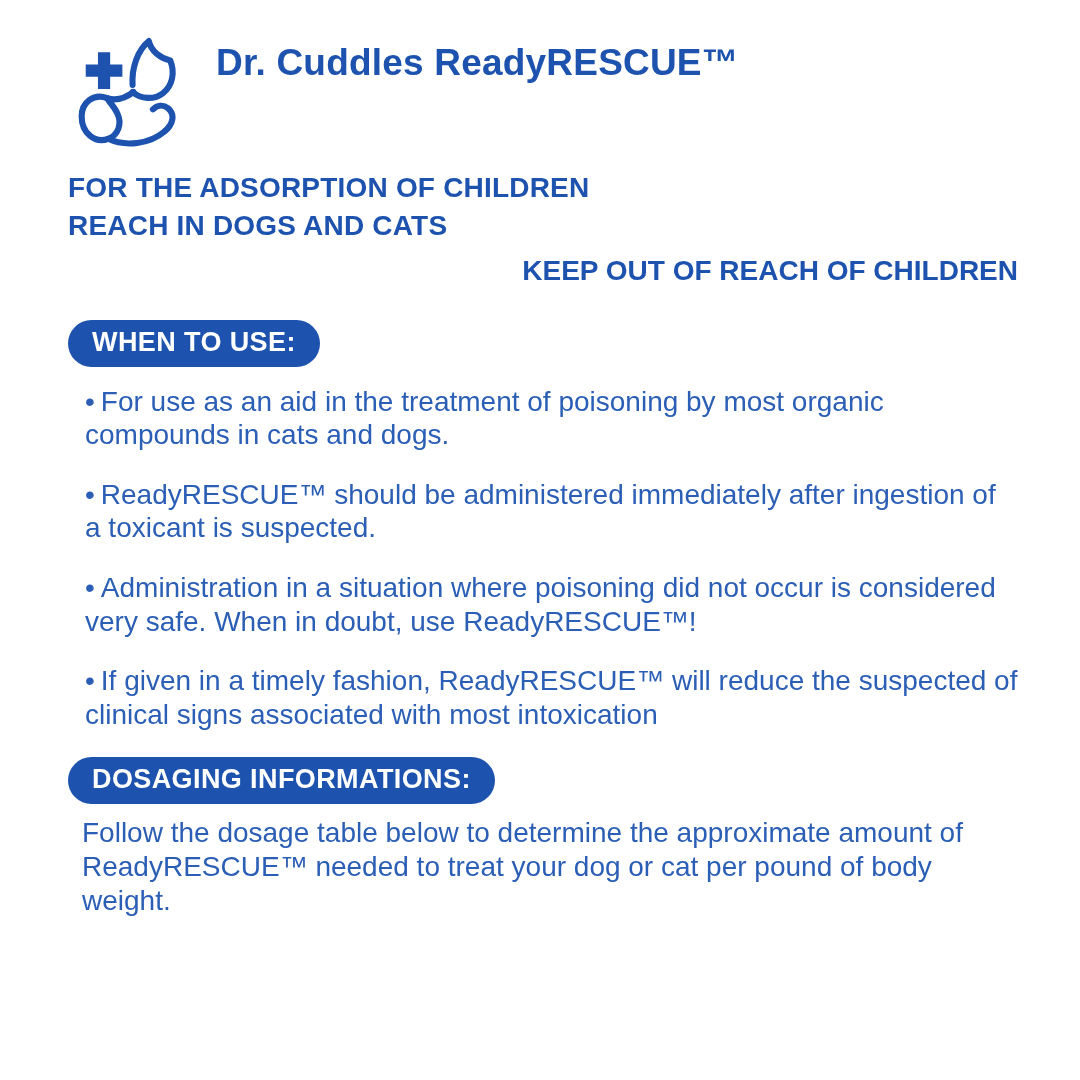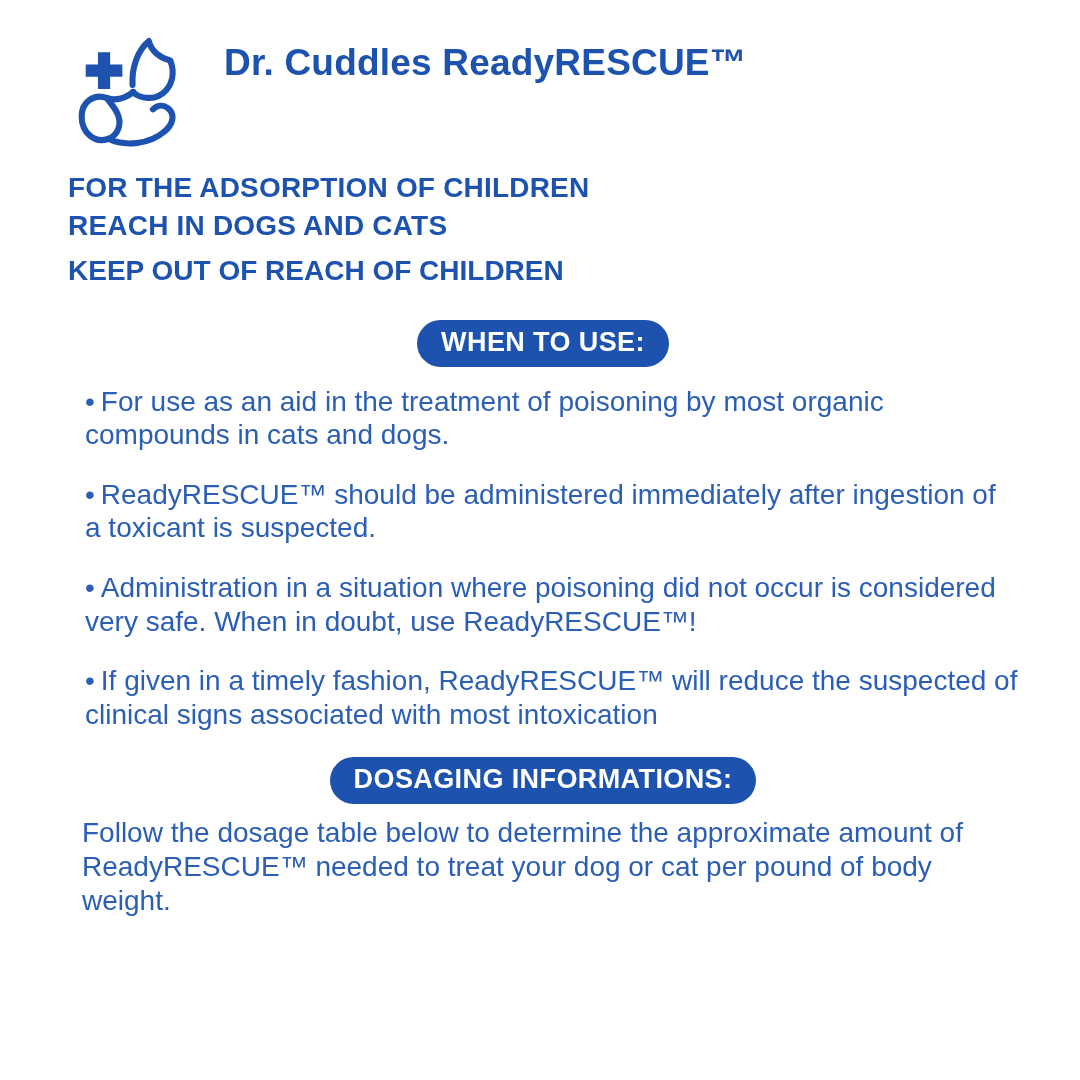--- a/index.html
+++ b/index.html
@@ -16,41 +16,41 @@
   .page{
     width:1080px;height:1080px;
     padding:35px 62px 0 68px;
     background:var(--white);
   }
   
   .header{display:flex;align-items:flex-start;gap:22px;}
   .logo{flex:0 0 auto;display:block;}
   .logo svg{width:122px;height:112px;display:block;}
   .title{
-    margin:6px 0 0 12px;
+    margin:6px 0 0 4px;
     font-size:37px;font-weight:700;color:var(--accent);
     line-height:1.17;letter-spacing:.2px;text-align:right;
   }
   .title span{display:block;}
   
   .adsorption{
     margin:22px 0 0 0;
     font-size:28px;font-weight:700;color:var(--accent);
     line-height:1.34;letter-spacing:.2px;
   }
   .adsorption span{display:block;}
   
   .sublines{margin-top:6px;font-size:28px;color:var(--body-blue);line-height:1.25;}
   .sublines span{display:block;}
   .warning{
     margin:10px 0 0 0;
-    font-size:28px;font-weight:700;color:var(--accent);line-height:1.2;
+    font-size:28px;font-weight:700;color:var(--accent);line-height:1.2;text-align:right;
   }
   
-  .badge-row{margin-top:32px;text-align:center;}
+  .badge-row{margin-top:32px;}
   .badge-row.dosaging{margin-top:18px;}
   .pill{
     display:inline-block;
     background:var(--accent);color:#ffffff;
     font-size:27px;font-weight:700;letter-spacing:.4px;
     padding:7px 24px 9px 24px;border-radius:28px;
   }
   
   .bullets{margin-top:18px;}
   .bullets p{

